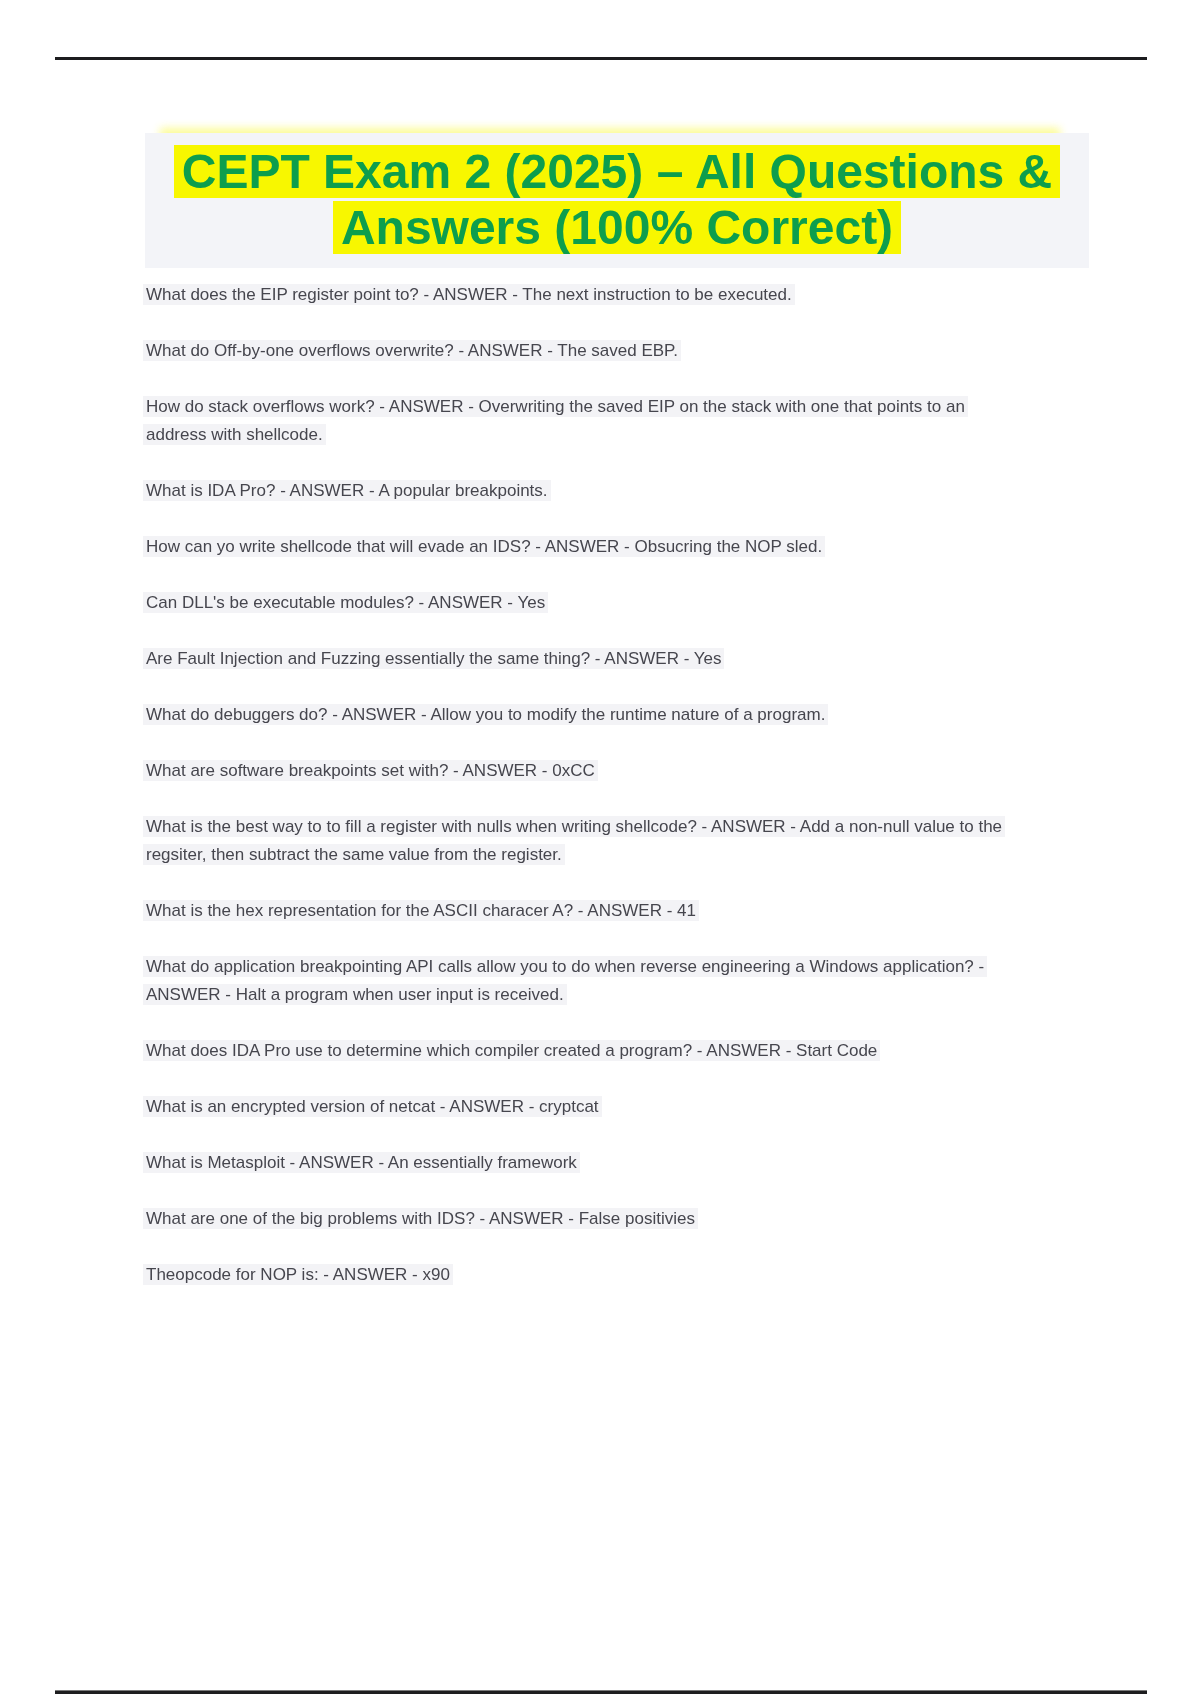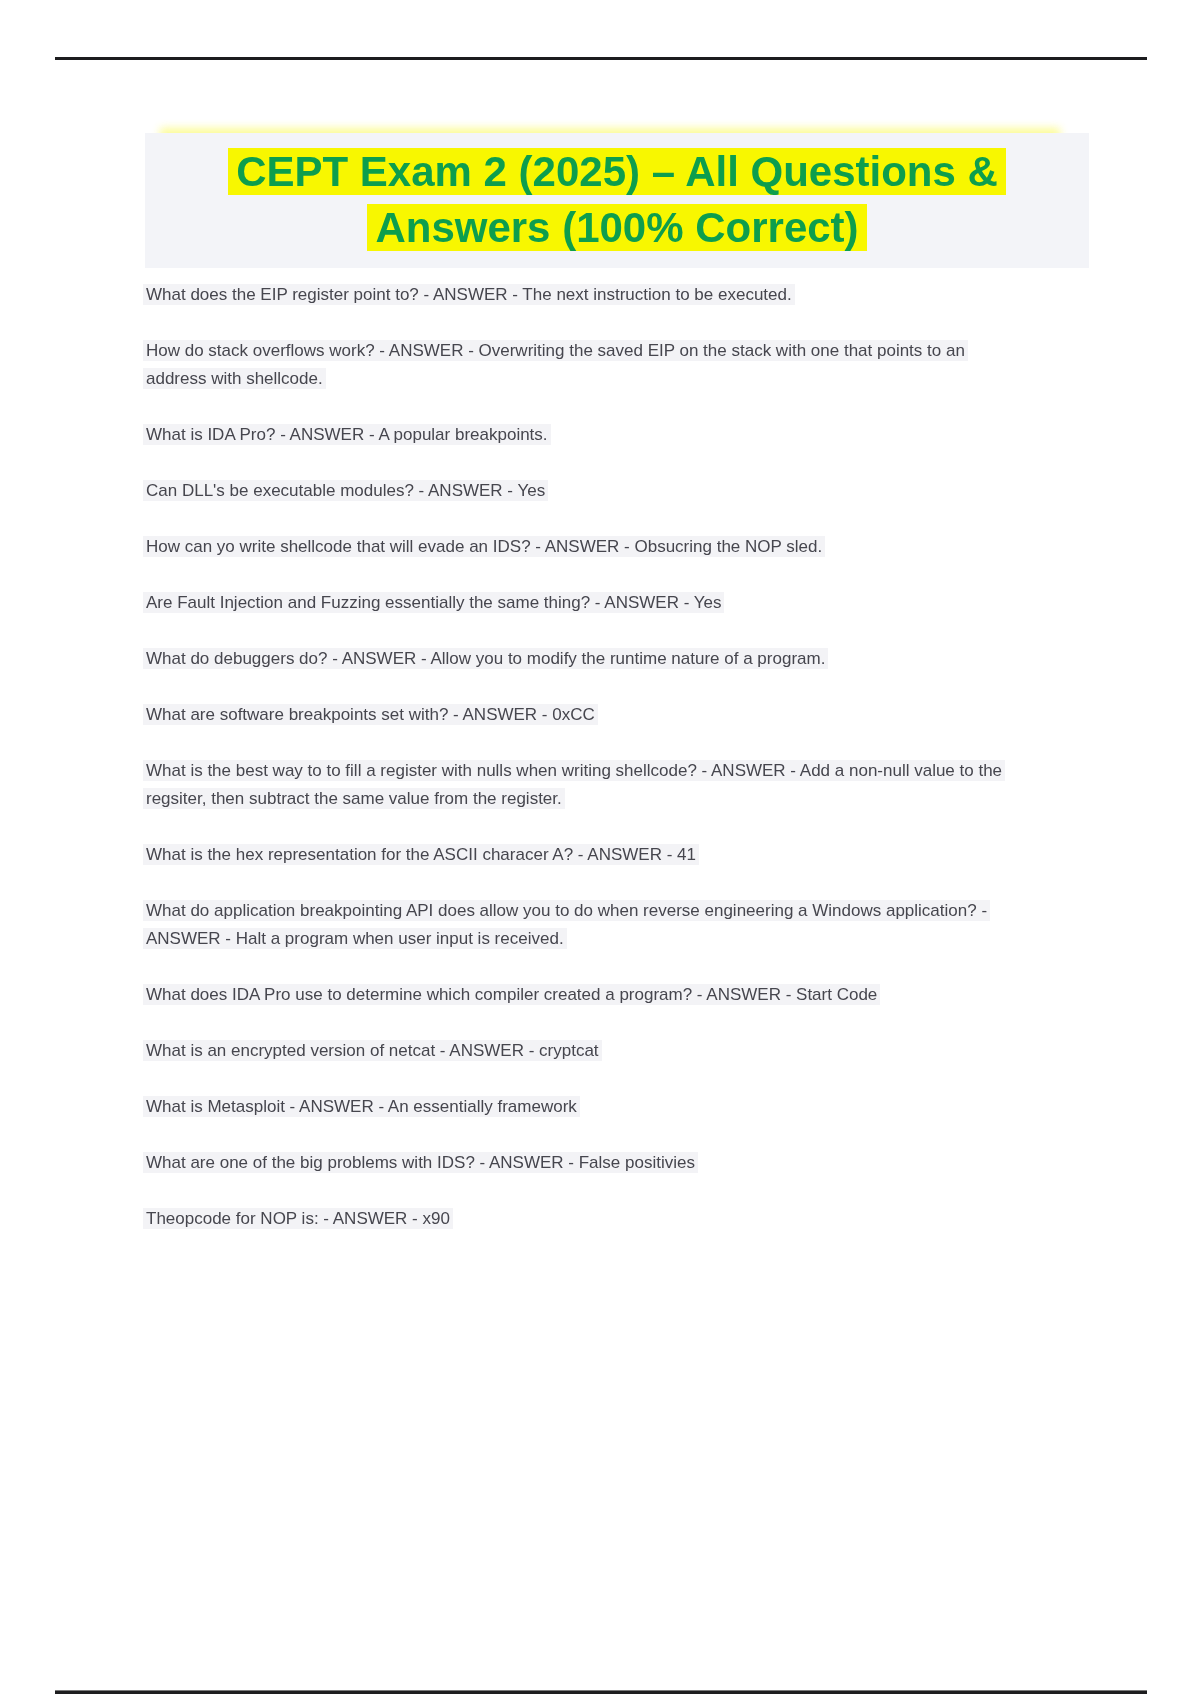--- a/index.html
+++ b/index.html
@@ -34,21 +34,21 @@
     position:absolute;
     left:145px;
     top:133px;
     width:944px;
     background:var(--title-block-bg,#f3f4f8);
     text-align:center;
     padding:11px 0 12px 0;
   }
   .title-block h1{
     margin:0;
-    font-size:42px;
+    font-size:48px;
     line-height:56px;
     font-weight:bold;
     color:var(--title-text,#0d9e4d);
   }
   .title-hl{
     background:var(--title-highlight,#f8f700);
     padding:0 8px;
     box-decoration-break:clone;
     -webkit-box-decoration-break:clone;
   }
@@ -78,30 +78,31 @@
   <div class="rule top"></div>
 
   <div class="title-ghost"></div>
 
   <div class="title-block">
     <h1><span class="title-hl">CEPT Exam 2 (2025) – All Questions &amp; Answers (100% Correct)</span></h1>
   </div>
 
   <div class="content" id="qa-list">
       <p class="qa"><span class="hl">What does the EIP register point to? - ANSWER - The next instruction to be executed.</span></p>
+      <p class="qa"><span class="hl">What do Off-by-one overflows overwrite? - ANSWER - The saved EBP.</span></p>
       <p class="qa"><span class="hl">How do stack overflows work? - ANSWER - Overwriting the saved EIP on the stack with one that points to an address with shellcode.</span></p>
       <p class="qa"><span class="hl">What is IDA Pro? - ANSWER - A popular breakpoints.</span></p>
+      <p class="qa"><span class="hl">How can yo write shellcode that will evade an IDS? - ANSWER - Obsucring the NOP sled.</span></p>
       <p class="qa"><span class="hl">Can DLL's be executable modules? - ANSWER - Yes</span></p>
-      <p class="qa"><span class="hl">How can yo write shellcode that will evade an IDS? - ANSWER - Obsucring the NOP sled.</span></p>
       <p class="qa"><span class="hl">Are Fault Injection and Fuzzing essentially the same thing? - ANSWER - Yes</span></p>
       <p class="qa"><span class="hl">What do debuggers do? - ANSWER - Allow you to modify the runtime nature of a program.</span></p>
       <p class="qa"><span class="hl">What are software breakpoints set with? - ANSWER - 0xCC</span></p>
       <p class="qa"><span class="hl">What is the best way to to fill a register with nulls when writing shellcode? - ANSWER - Add a non-null value to the regsiter, then subtract the same value from the register.</span></p>
       <p class="qa"><span class="hl">What is the hex representation for the ASCII characer A? - ANSWER - 41</span></p>
-      <p class="qa"><span class="hl">What do application breakpointing API does allow you to do when reverse engineering a Windows application? - ANSWER - Halt a program when user input is received.</span></p>
+      <p class="qa"><span class="hl">What do application breakpointing API calls allow you to do when reverse engineering a Windows application? - ANSWER - Halt a program when user input is received.</span></p>
       <p class="qa"><span class="hl">What does IDA Pro use to determine which compiler created a program? - ANSWER - Start Code</span></p>
       <p class="qa"><span class="hl">What is an encrypted version of netcat - ANSWER - cryptcat</span></p>
       <p class="qa"><span class="hl">What is Metasploit - ANSWER - An essentially framework</span></p>
       <p class="qa"><span class="hl">What are one of the big problems with IDS? - ANSWER - False positivies</span></p>
       <p class="qa"><span class="hl">Theopcode for NOP is: - ANSWER - x90</span></p>
     </div>
 
   <div class="rule bottom"></div>
 </div>
 

